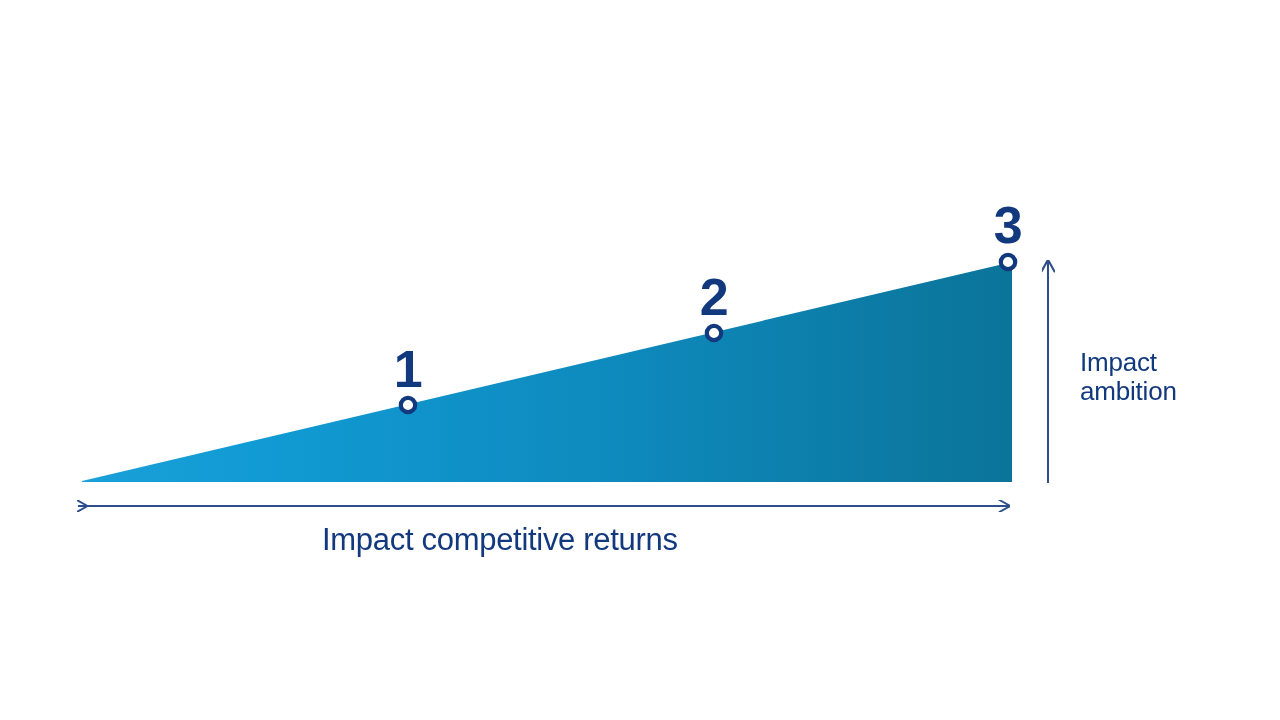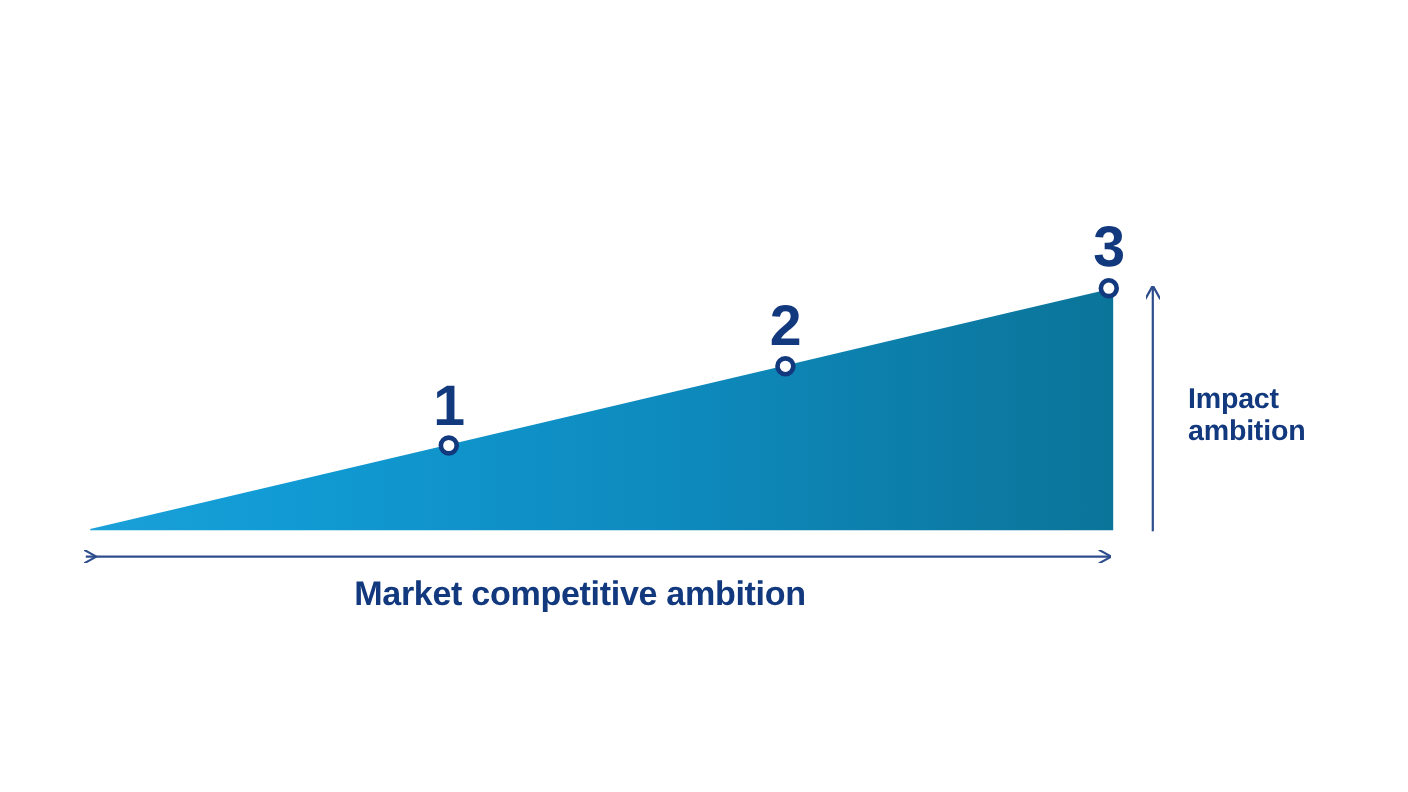--- a/index.html
+++ b/index.html
@@ -25,21 +25,21 @@
     position: absolute;
     left: 0;
     top: 0;
     width: 1280px;
     height: 720px;
     display: block;
   }
   .overlay-label {
     position: absolute;
     font-family: "Liberation Sans", sans-serif;
-    font-weight: bold;
+    font-weight: normal;
     color: #12397e;
     letter-spacing: -0.5px;
     white-space: nowrap;
     line-height: 1;
   }
   .point-number {
     font-size: 52px;
     font-weight: bold;
     text-align: center;
     width: 60px;
@@ -95,20 +95,20 @@
 
     <circle cx="408" cy="405" r="7.2" fill="#ffffff" stroke="#12397e" stroke-width="4.2"></circle>
     <circle cx="714" cy="333" r="7.2" fill="#ffffff" stroke="#12397e" stroke-width="4.2"></circle>
     <circle cx="1008" cy="262" r="7.2" fill="#ffffff" stroke="#12397e" stroke-width="4.2"></circle>
   </svg>
 
   <div class="overlay-label point-number" id="point-label-1">1</div>
   <div class="overlay-label point-number" id="point-label-2">2</div>
   <div class="overlay-label point-number" id="point-label-3">3</div>
 
-  <div class="overlay-label" id="x-axis-title">Market competitive ambition</div>
+  <div class="overlay-label" id="x-axis-title">Impact competitive returns</div>
 
   <div class="overlay-label" id="y-axis-title">
     <span>Impact</span>
     <span>ambition</span>
   </div>
 
 </div>
 
 </body></html>

